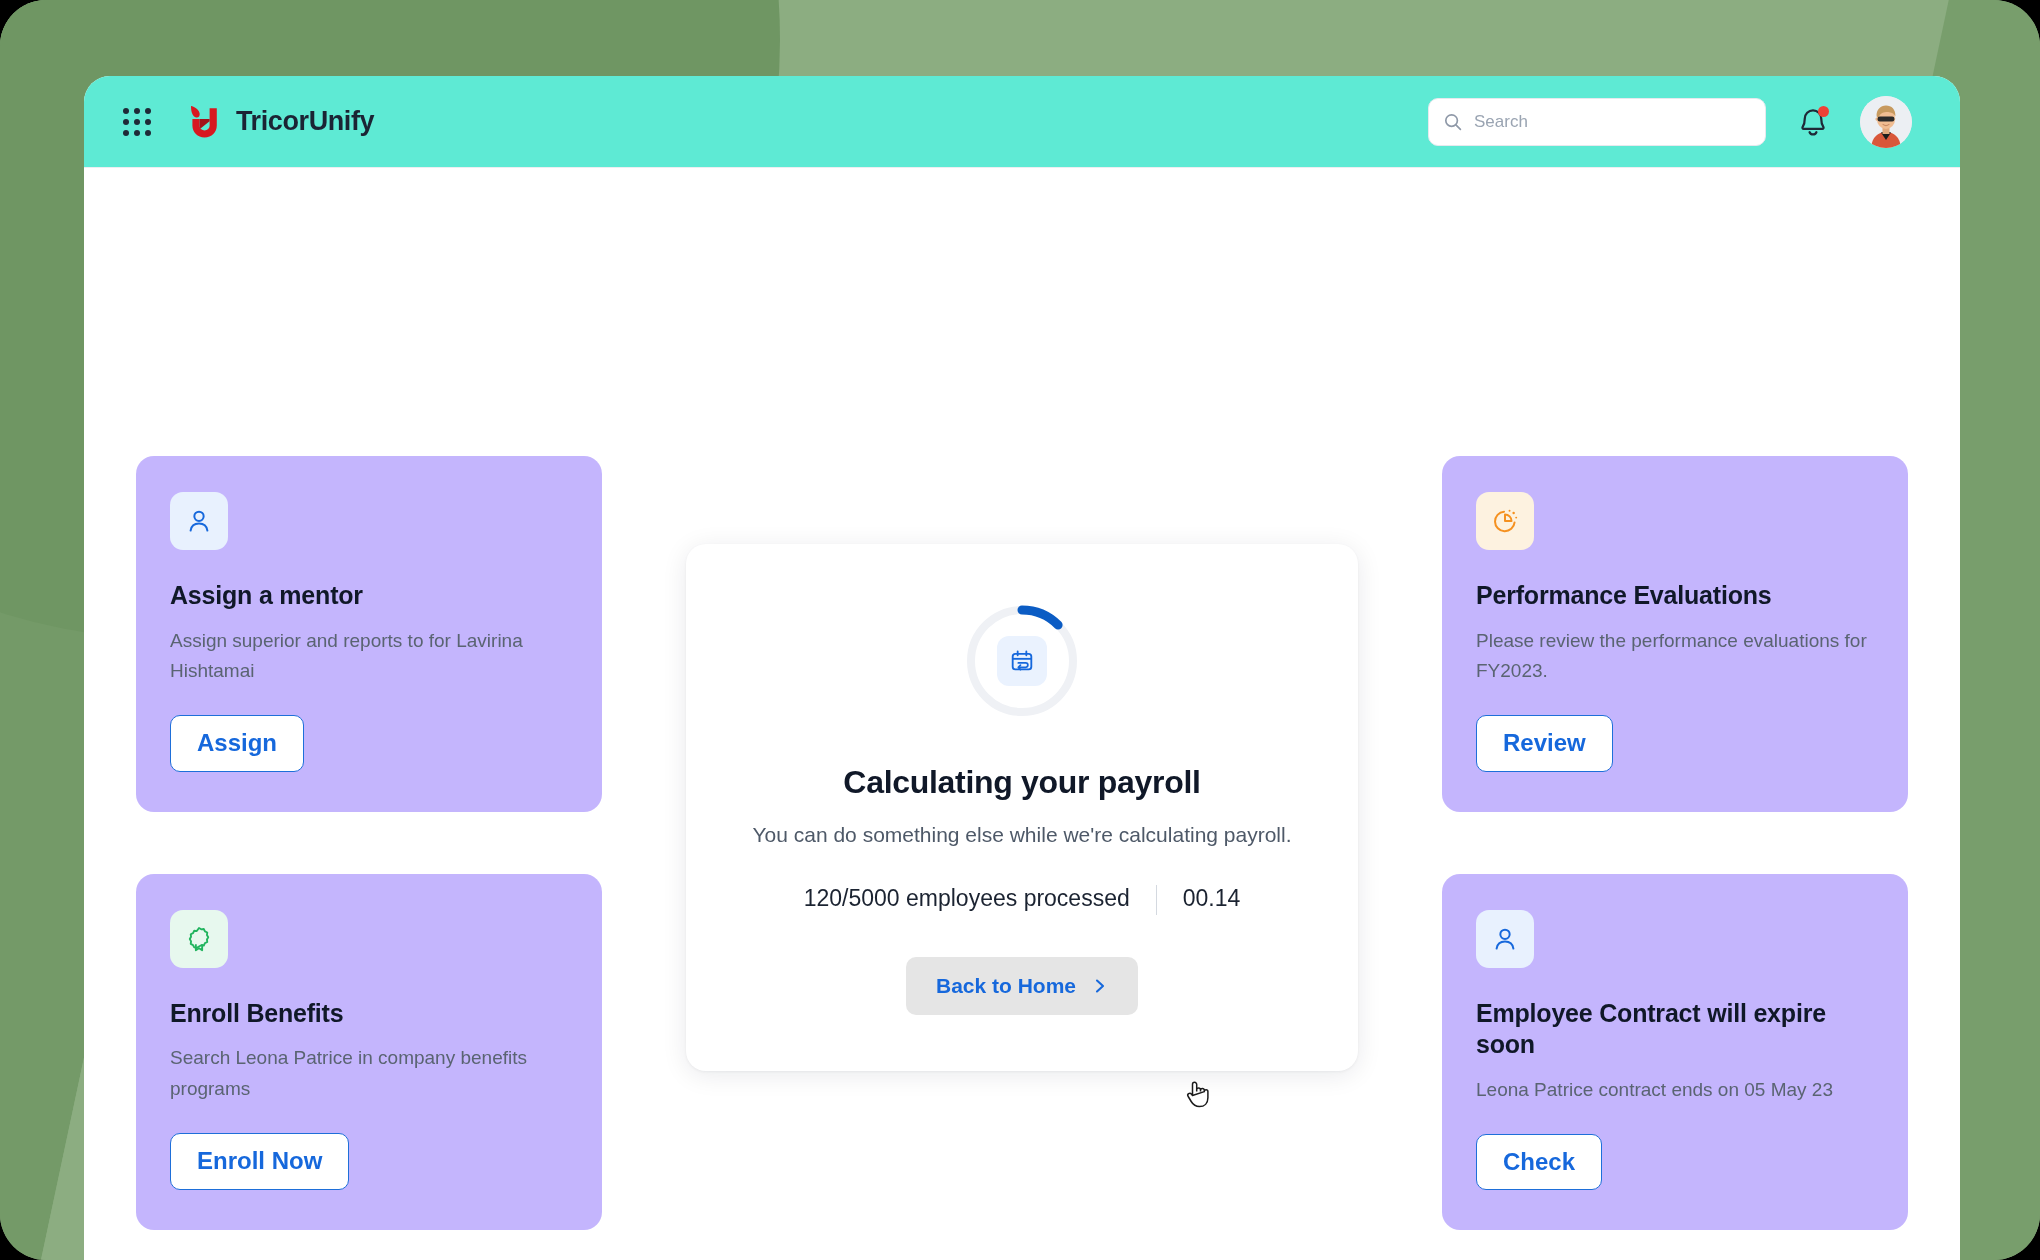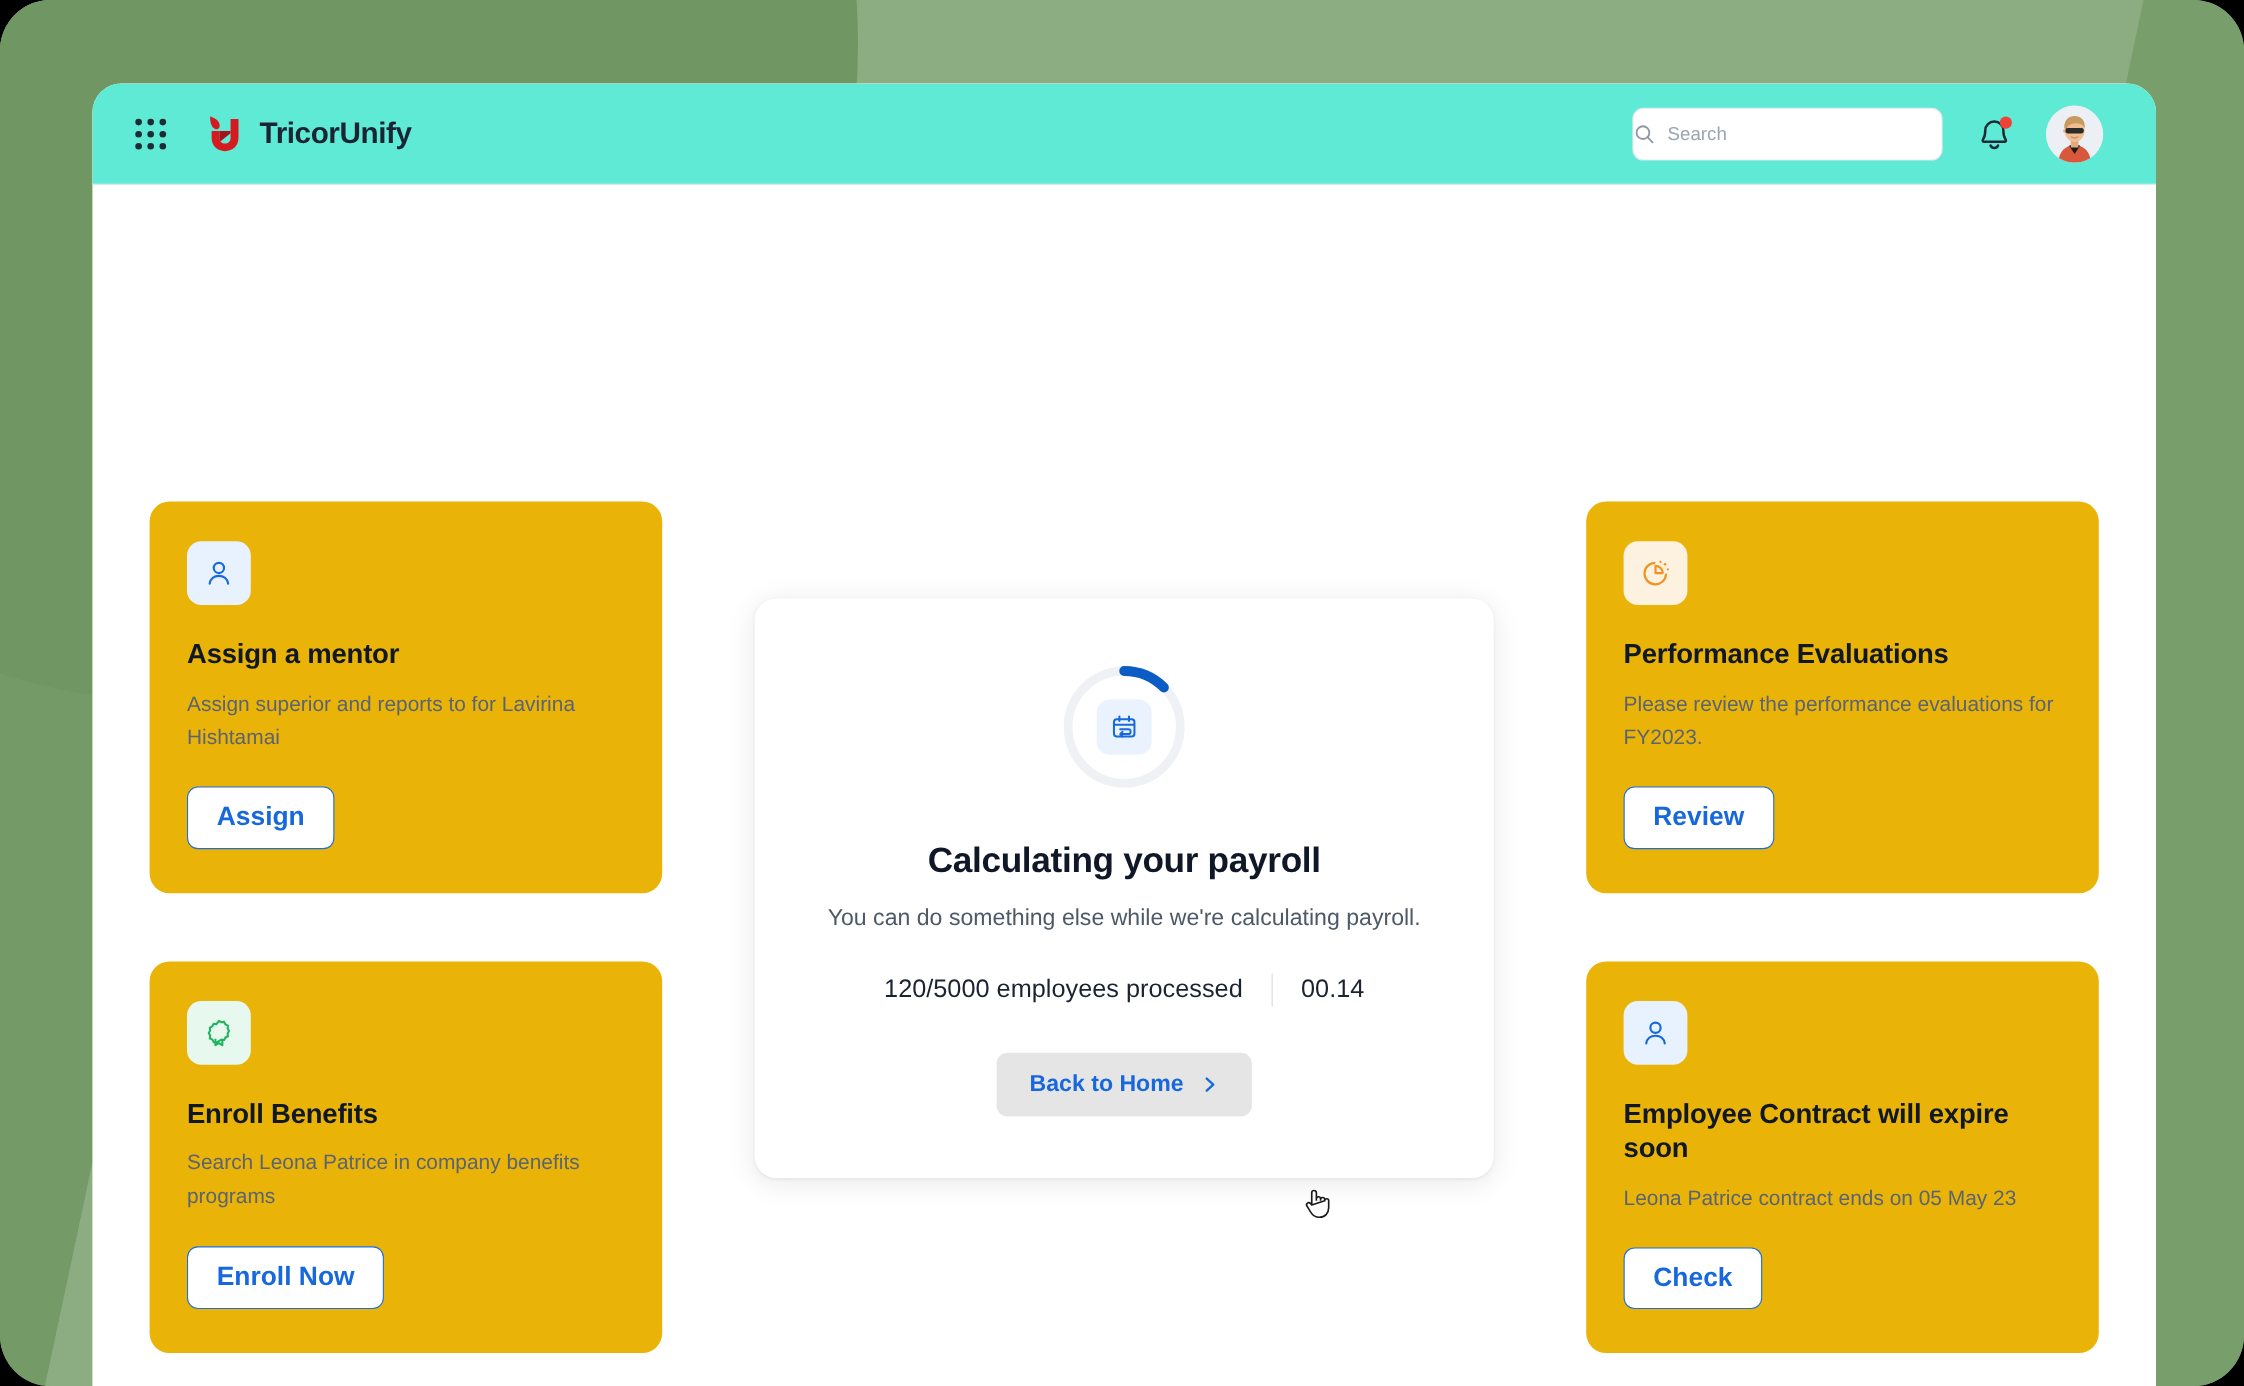--- a/index.html
+++ b/index.html
@@ -97,27 +97,27 @@
     color: #1b2434;
   }
   .topbar-right {
     margin-left: auto;
     display: flex;
     align-items: center;
     gap: 30px;
   }
   .search-box {
     position: relative;
-    width: 282px;
+    width: 338px;
     height: 48px;
     border: 1px solid #e6e9ee;
     border-radius: 10px;
     display: flex;
     align-items: center;
-    padding: 0 0;
+    padding: 0 14px;
     gap: 11px;
     background: #fff;
   }
   .search-box svg { flex: none; }
   .search-box input {
     border: none;
     outline: none;
     font-family: "Liberation Sans", sans-serif;
     font-size: 17px;
     color: #2c3542;
@@ -156,21 +156,21 @@
     display: flex;
     gap: 0;
     justify-content: space-between;
     align-items: flex-start;
   }
   .col { width: 466px; display: flex; flex-direction: column; gap: 62px; }
   .col-mid { width: 672px; padding-top: 88px; }
 
   
   .info-card {
-    background: #eab308;
+    background: #c4b5fd;
     border-radius: 18px;
     padding: 36px 34px 40px 34px;
     min-height: 322px;
   }
   .card-icon {
     width: 58px; height: 58px;
     border-radius: 13px;
     display: flex;
     align-items: center;
     justify-content: center;

